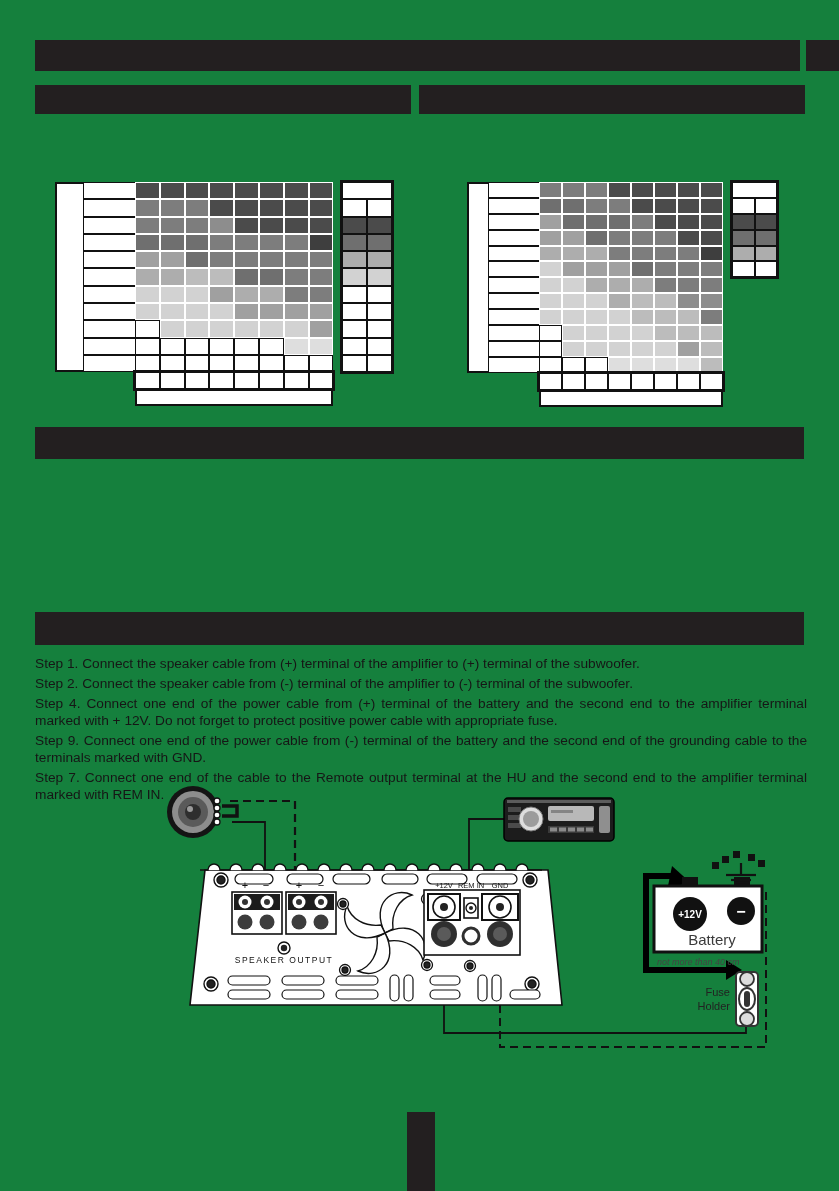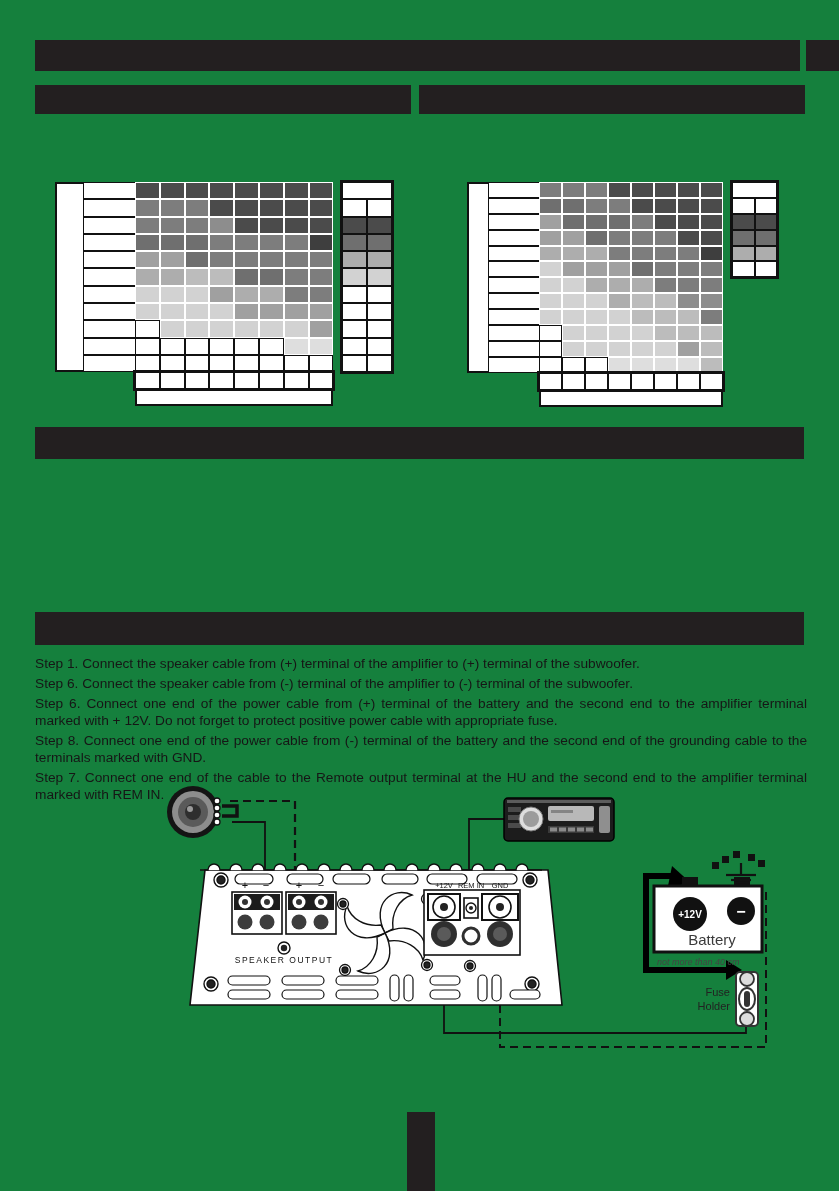--- a/index.html
+++ b/index.html
@@ -401,23 +401,23 @@
         </div>
         <div class="hm-legrow">
           <div class="hm-legcell" style="background: rgb(255, 255, 255);"></div>
           <div class="hm-legcell" style="background: rgb(255, 255, 255);"></div>
         </div>
       </div>
   </div>
 
   <div class="steps">
     <p>Step 1. Connect the speaker cable from (+) terminal of the amplifier to (+) terminal of the subwoofer.</p>
-    <p>Step 6. Connect the speaker cable from (-) terminal of the amplifier to (-) terminal of the subwoofer.</p>
-    <p>Step 6. Connect one end of the power cable from (+) terminal of the battery and the second end to the amplifier terminal marked with + 12V. Do not forget to protect positive power cable with appropriate fuse.</p>
-    <p>Step 8. Connect one end of the power cable from (-) terminal of the battery and the second end of the grounding cable to the terminals marked with GND.</p>
+    <p>Step 2. Connect the speaker cable from (-) terminal of the amplifier to (-) terminal of the subwoofer.</p>
+    <p>Step 4. Connect one end of the power cable from (+) terminal of the battery and the second end to the amplifier terminal marked with + 12V. Do not forget to protect positive power cable with appropriate fuse.</p>
+    <p>Step 9. Connect one end of the power cable from (-) terminal of the battery and the second end of the grounding cable to the terminals marked with GND.</p>
     <p>Step 7. Connect one end of the cable to the Remote output terminal at the HU and the second end to the amplifier terminal marked with REM IN.</p>
   </div>
 
   <svg class="diagram" viewBox="0 0 839 1191">
 
     <g>
       <path d="M230,801 H295 V898" fill="none" stroke="#111" stroke-width="2.2" stroke-dasharray="8,5"></path>
       <path d="M232,822 H265 V898" fill="none" stroke="#111" stroke-width="1.8"></path>
       <path d="M505,819 H469 V908" fill="none" stroke="#111" stroke-width="1.8"></path>
       <path d="M444,940 V1033 H746 V1022" fill="none" stroke="#111" stroke-width="1.8"></path>

